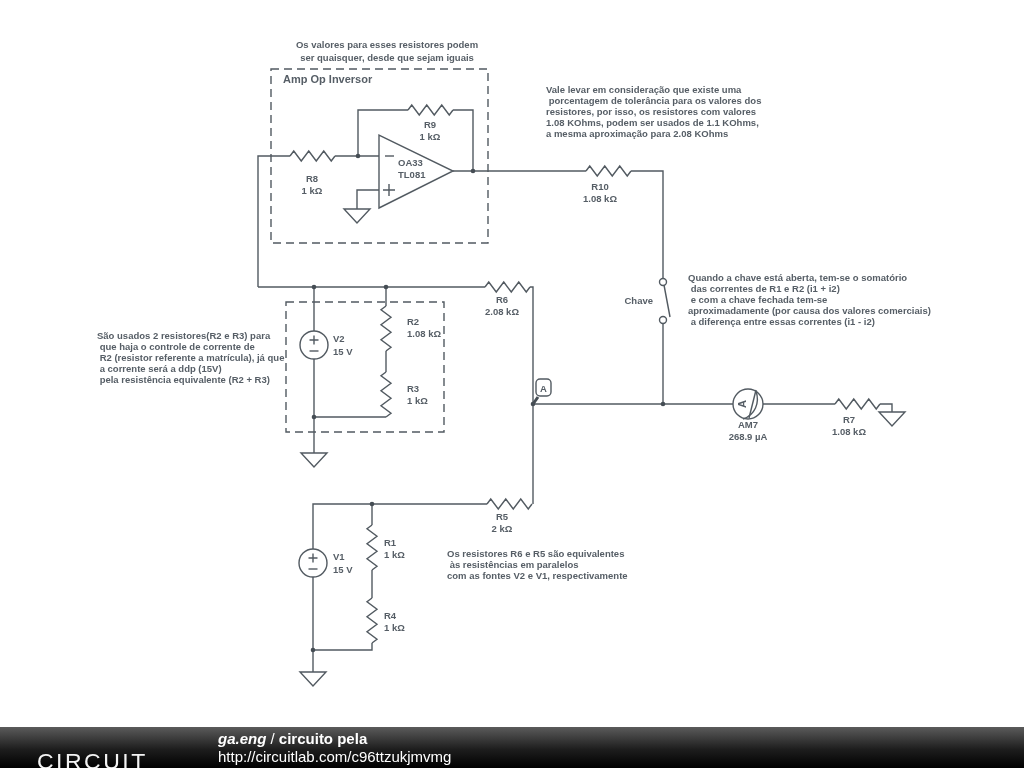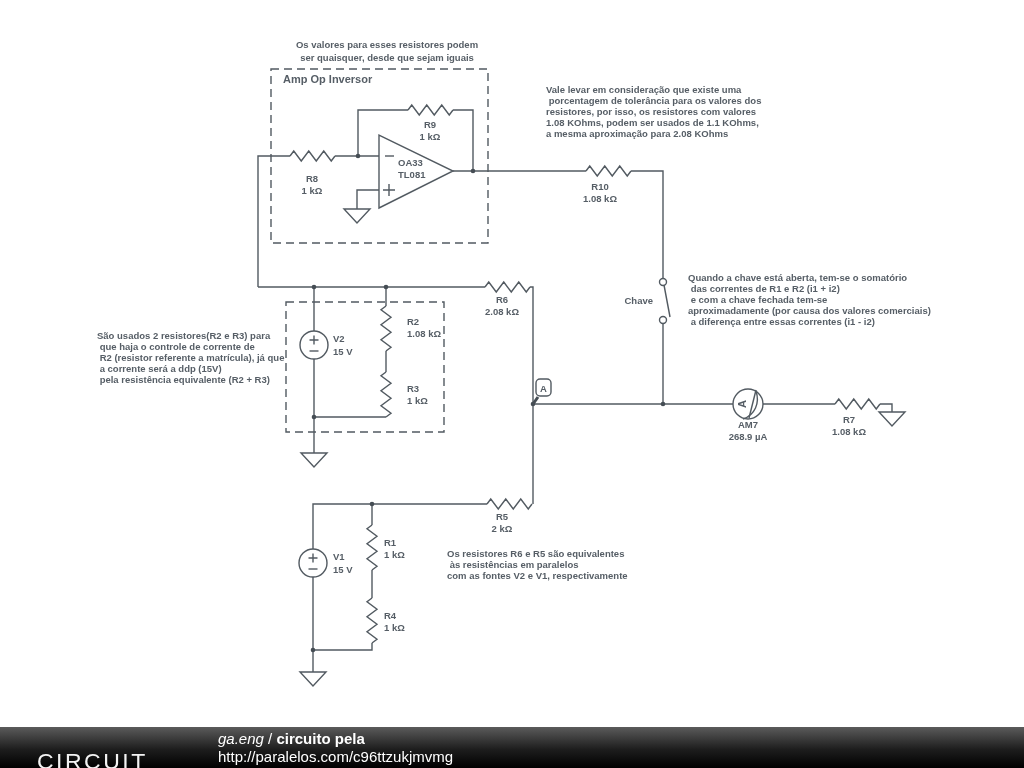--- a/index.html
+++ b/index.html
@@ -19,21 +19,21 @@
   
   .footer{position:absolute;left:0;top:727px;width:1024px;height:41px;
           background:linear-gradient(180deg,#5b5b5b 0%,#1d1d1d 55%,#000000 100%);
           color:#ffffff;}
   .logo{position:absolute;left:37px;top:15px;width:142px;cursor:pointer;margin-top:8px;}
   .logo-top{font-size:23px;font-weight:normal;letter-spacing:2.5px;color:#f3f3f3;
             line-height:22px;transform:scaleY(0.95);}
   .logo-bottom{display:flex;align-items:center;height:16px;margin-top:-2px;font-family:Liberation Serif, serif;}
   .logo-lab{font-size:17px;font-weight:bold;color:#ffffff;letter-spacing:1px;line-height:16px;}
   .ftext{position:absolute;left:218px;top:3px;font-size:15px;line-height:18px;color:#ffffff;}
-  .ftext .author{font-style:italic;font-weight:normal;}
+  .ftext .author{font-style:italic;font-weight:bold;}
   .ftext .sep{white-space:pre;font-weight:normal;}
   .ftext .ctitle{font-weight:bold;}
 </style>
 </head>
 <body>
 
 <div class="page">
 
 <svg class="schematic" width="1024" height="727" viewBox="0 0 1024 727">
 
@@ -238,17 +238,17 @@
         <polygon points="48,2 48,14 61,8" fill="#ffffff"></polygon>
         <path d="M61,2 V14 M61,8 H70" stroke="#ffffff" stroke-width="1.8" fill="none"></path>
       </svg>
       <span class="logo-lab">LAB</span>
     </div>
   </div>
   <div class="ftext">
     <div>
       <span class="author">ga.eng</span><span class="sep"> / </span><span class="ctitle">circuito pela</span>
     </div>
-    <div>http://paralelos.com/c96ttzukjmvmg</div>
+    <div>http://circuitlab.com/c96ttzukjmvmg</div>
   </div>
 </div>
 
 </div>
 
 </body></html>

